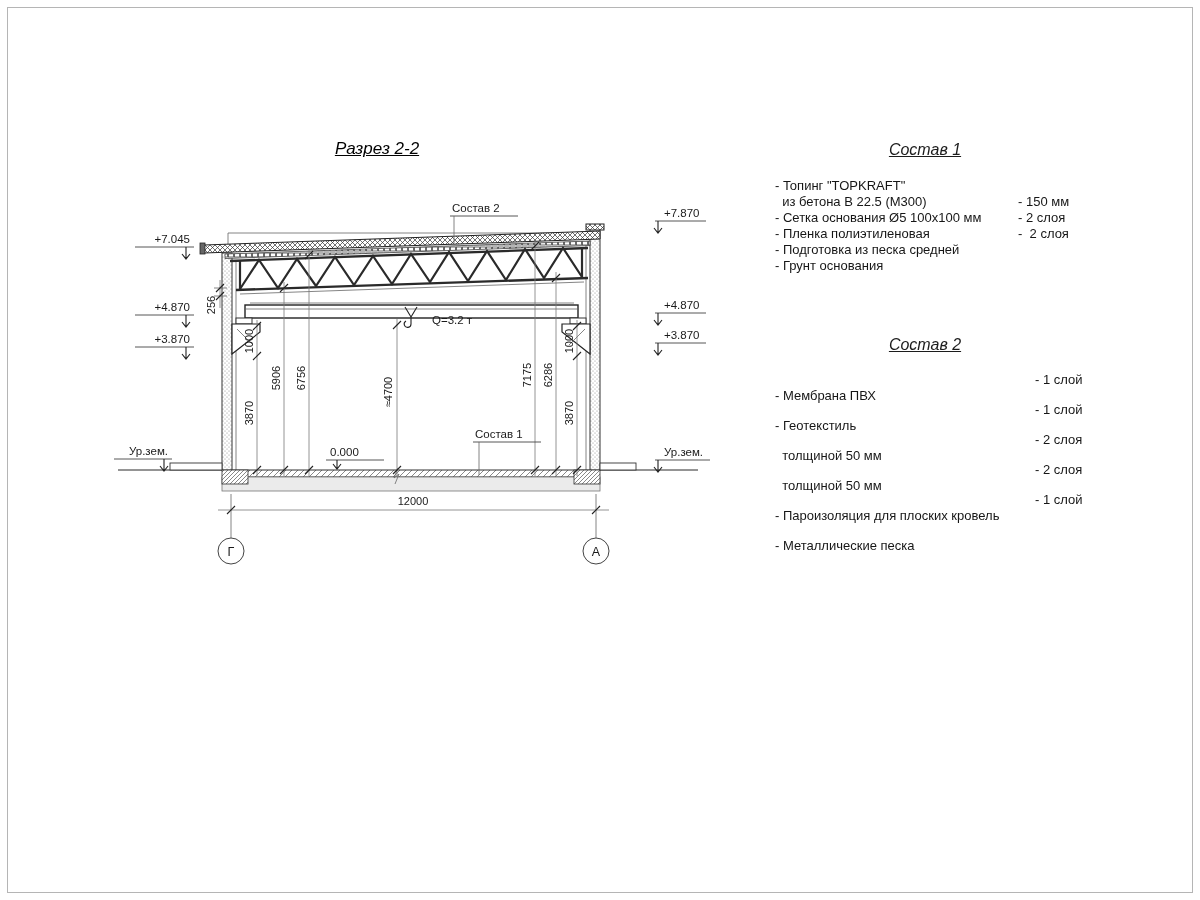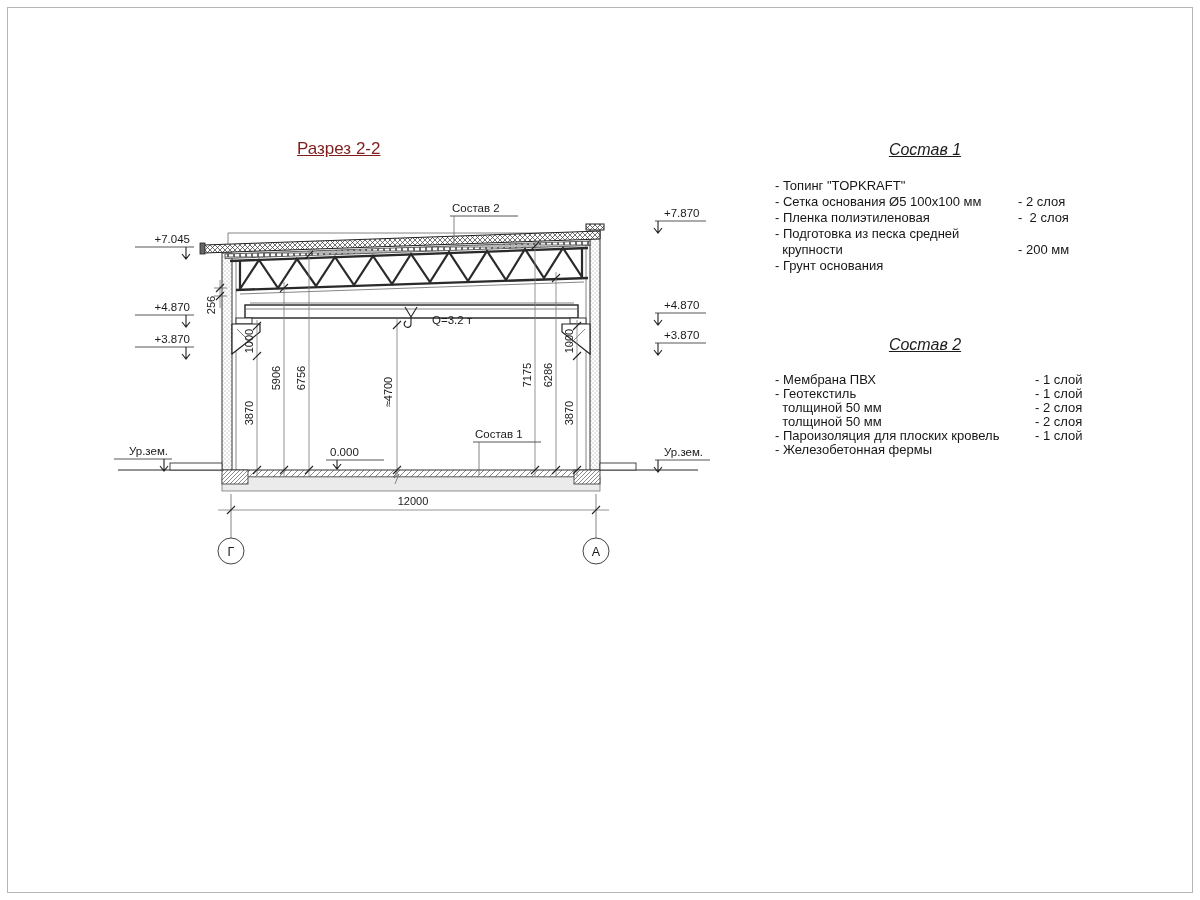--- a/index.html
+++ b/index.html
@@ -1,30 +1,30 @@
 <!DOCTYPE html>
 <html><head>
 <meta charset="utf-8">
 <style>
   html,body{margin:0;padding:0;}
   body{width:1200px;height:900px;background:#ffffff;position:relative;overflow:hidden;
        font-family:"Liberation Sans",sans-serif;color:#1a1a1a;}
   .frame{position:absolute;top:7px;left:7px;right:7px;bottom:7px;border:1px solid #b5b5b5;}
-  .dwg-title{position:absolute;left:297px;top:139px;width:160px;text-align:left;
-       font-size:17px;text-decoration:underline;color:#7f1d1d;}
+  .dwg-title{position:absolute;left:297px;top:139px;width:160px;text-align:center;
+       font-size:17px;font-style:italic;text-decoration:underline;color:#000000;}
   .panel-h{position:absolute;left:770px;width:310px;text-align:center;font-size:16px;
        font-style:italic;text-decoration:underline;color:#1c1c1c;}
   .h1{top:141px;} .h2{top:336px;}
   .list{position:absolute;left:775px;width:318px;font-size:13px;color:#161616;}
   .l1{top:178px;line-height:16px;}
   .l2{top:373px;line-height:14px;}
   .row{display:flex;}
   .row .t{white-space:pre;flex:none;}
   .l1 .t{width:243px;}
-  .l2 .t{width:260px;}
+  .l2 .t{width:260px;margin-top:16px;}
   .row .v{white-space:pre;}
   svg text{font-family:"Liberation Sans",sans-serif;fill:#1a1a1a;}
   .ol{stroke:#2a2a2a;fill:none;}
   .thin{stroke:#666;stroke-width:0.8;fill:none;}
   .dl{stroke:#787878;stroke-width:0.8;fill:none;}
   .tk{stroke:#222;stroke-width:1.1;}
   .sh{stroke:#444;stroke-width:0.9;}
   .arw{stroke:#222;stroke-width:1.1;fill:none;}
   .dimtxt{font-size:11px;}
   .lvltxt{font-size:11.5px;}
@@ -220,36 +220,36 @@
   </g>
 </svg>
 
 <div class="panel-h h1">Состав 1</div>
 <div class="list l1">
   <div class="row">
       <span class="t">- Топинг "TOPKRAFT"</span>
       <span class="v"></span>
     </div>
   <div class="row">
+      <span class="t">  из бетона В 22.5 (М300)</span>
+      <span class="v">- 150 мм</span>
+    </div>
+  <div class="row">
       <span class="t">- Сетка основания Ø5 100х100 мм</span>
       <span class="v">- 2 слоя</span>
     </div>
   <div class="row">
       <span class="t">- Пленка полиэтиленовая</span>
       <span class="v">-  2 слоя</span>
     </div>
   <div class="row">
       <span class="t">- Подготовка из песка средней</span>
       <span class="v"></span>
     </div>
   <div class="row">
-      <span class="t">  крупности</span>
-      <span class="v">- 200 мм</span>
-    </div>
-  <div class="row">
       <span class="t">- Грунт основания</span>
       <span class="v"></span>
     </div>
 </div>
 
 <div class="panel-h h2">Состав 2</div>
 <div class="list l2">
   <div class="row">
       <span class="t">- Мембрана ПВХ</span>
       <span class="v">- 1 слой</span>
@@ -264,16 +264,16 @@
     </div>
   <div class="row">
       <span class="t">  толщиной 50 мм</span>
       <span class="v">- 2 слоя</span>
     </div>
   <div class="row">
       <span class="t">- Пароизоляция для плоских кровель</span>
       <span class="v">- 1 слой</span>
     </div>
   <div class="row">
-      <span class="t">- Железобетонная фермы</span>
+      <span class="t">- Металлические песка</span>
       <span class="v"></span>
     </div>
 </div>
 
 </body></html>

